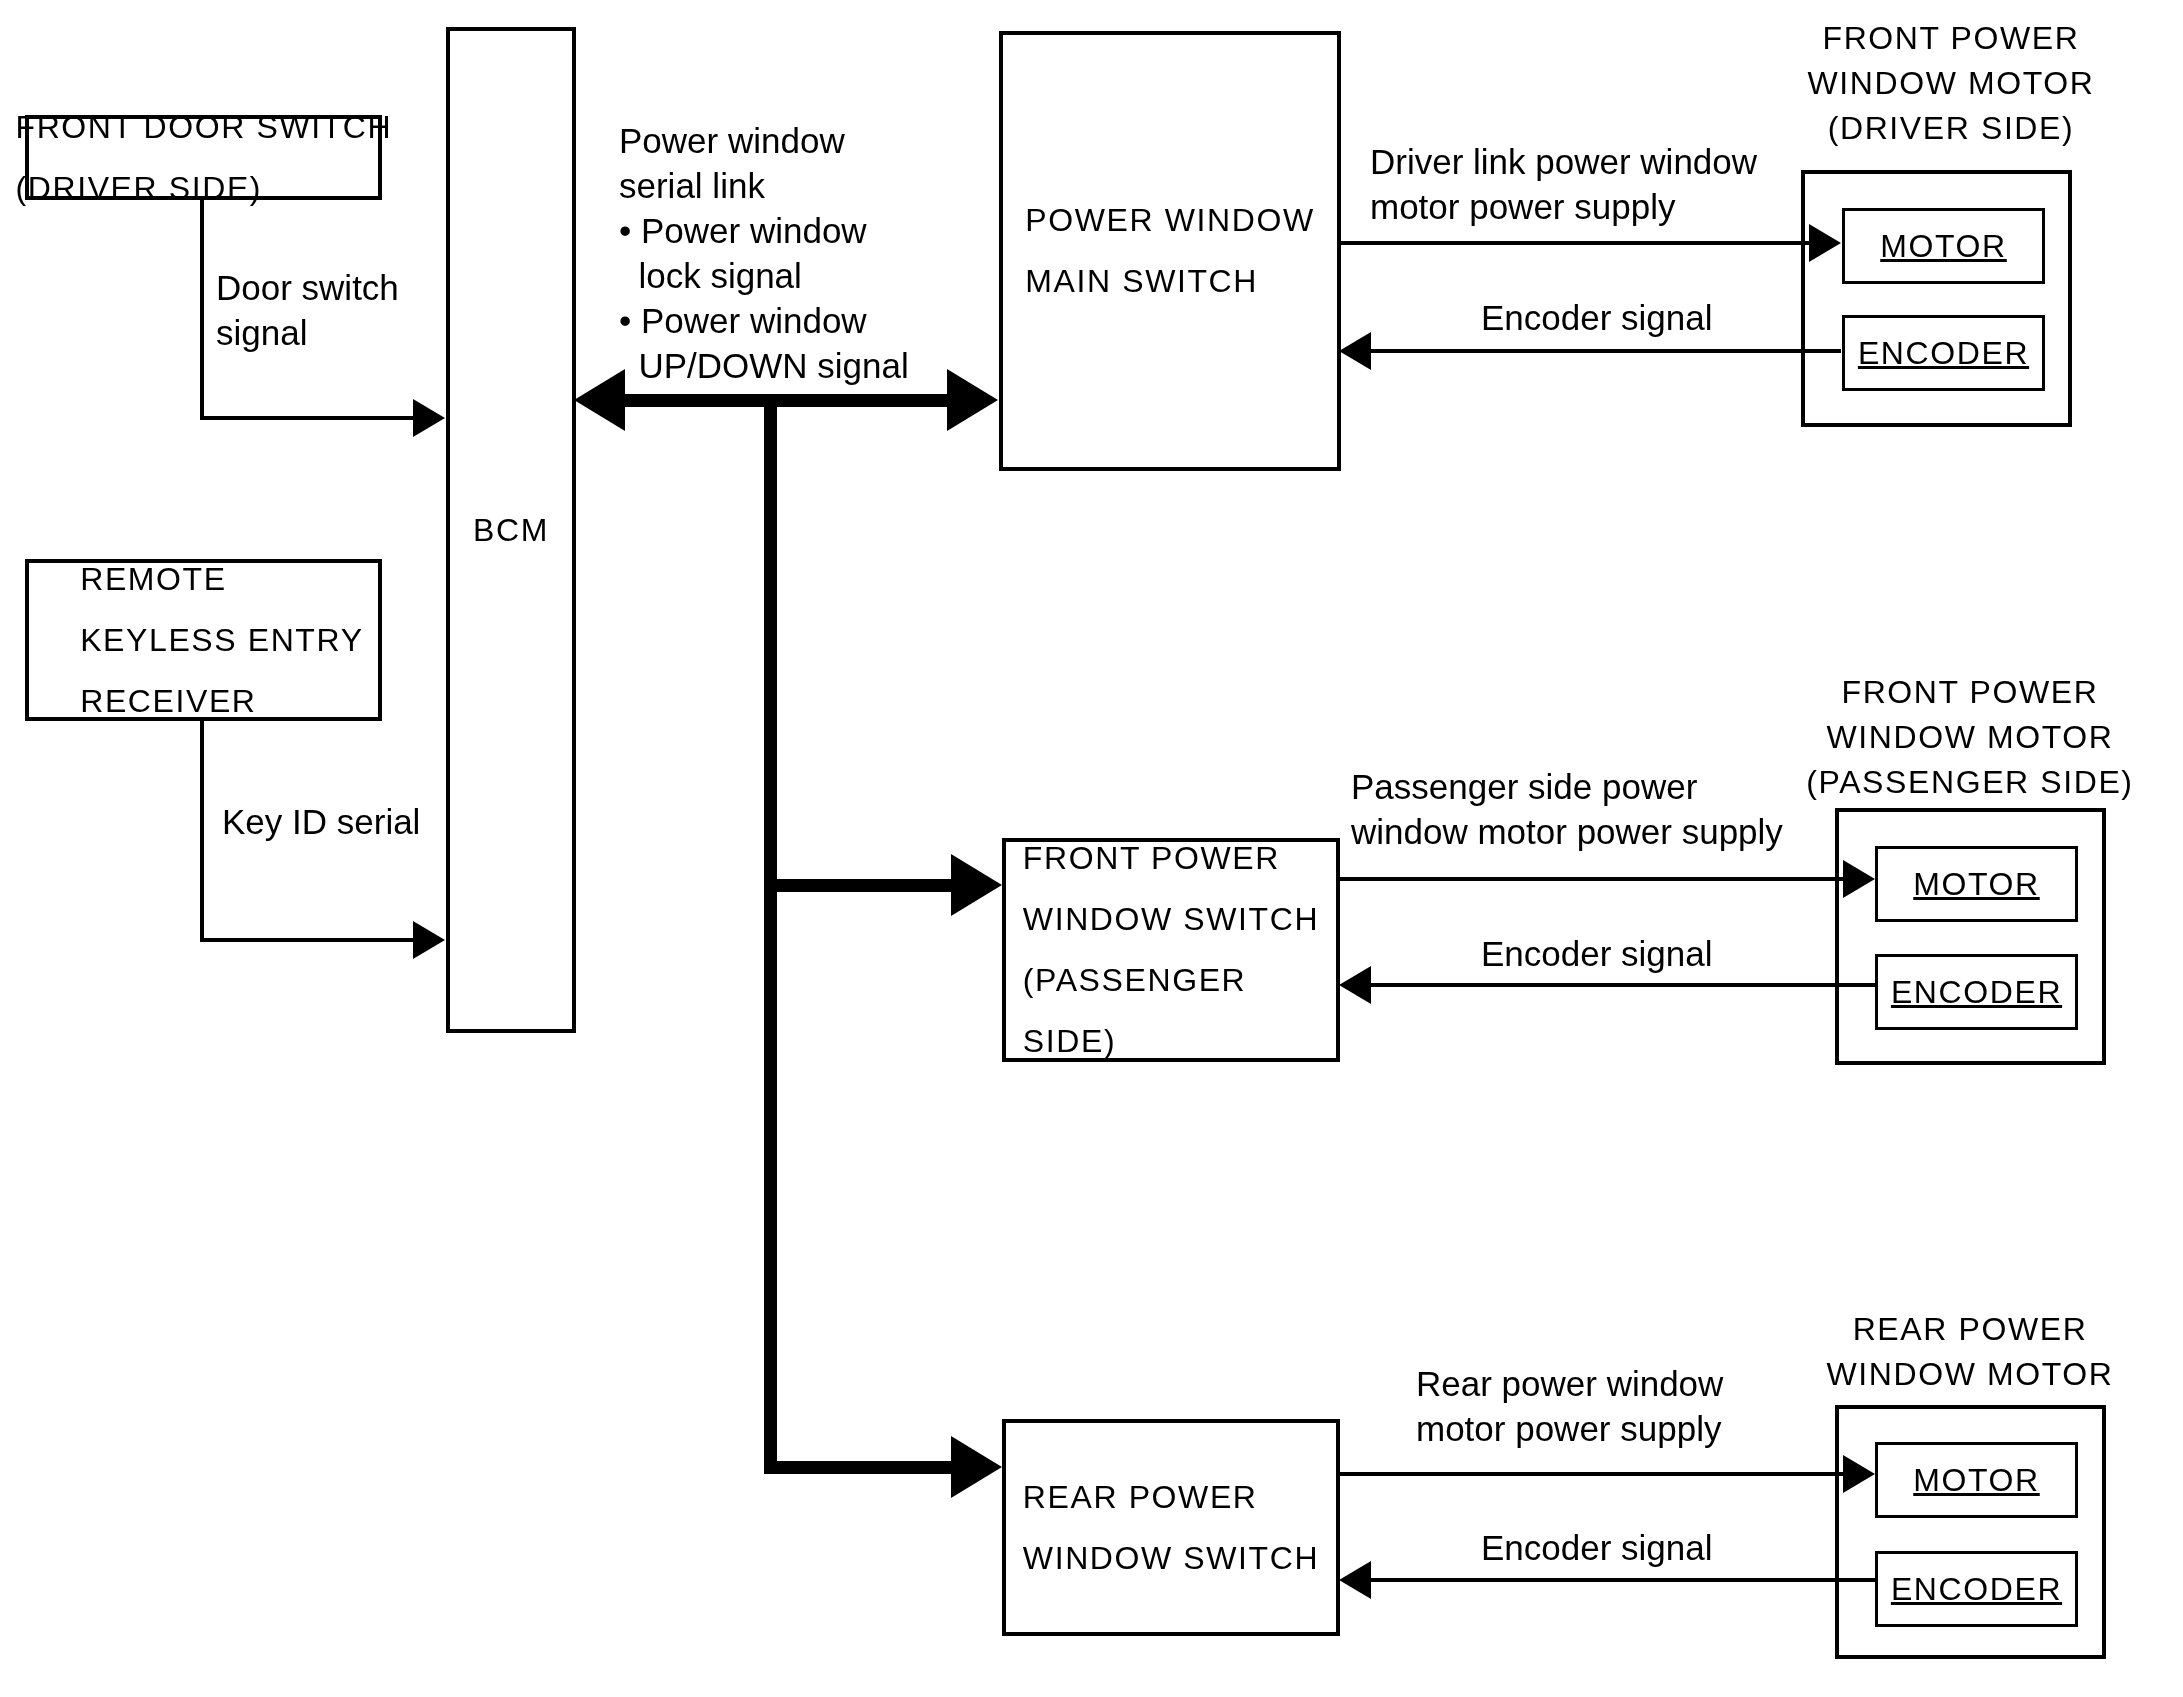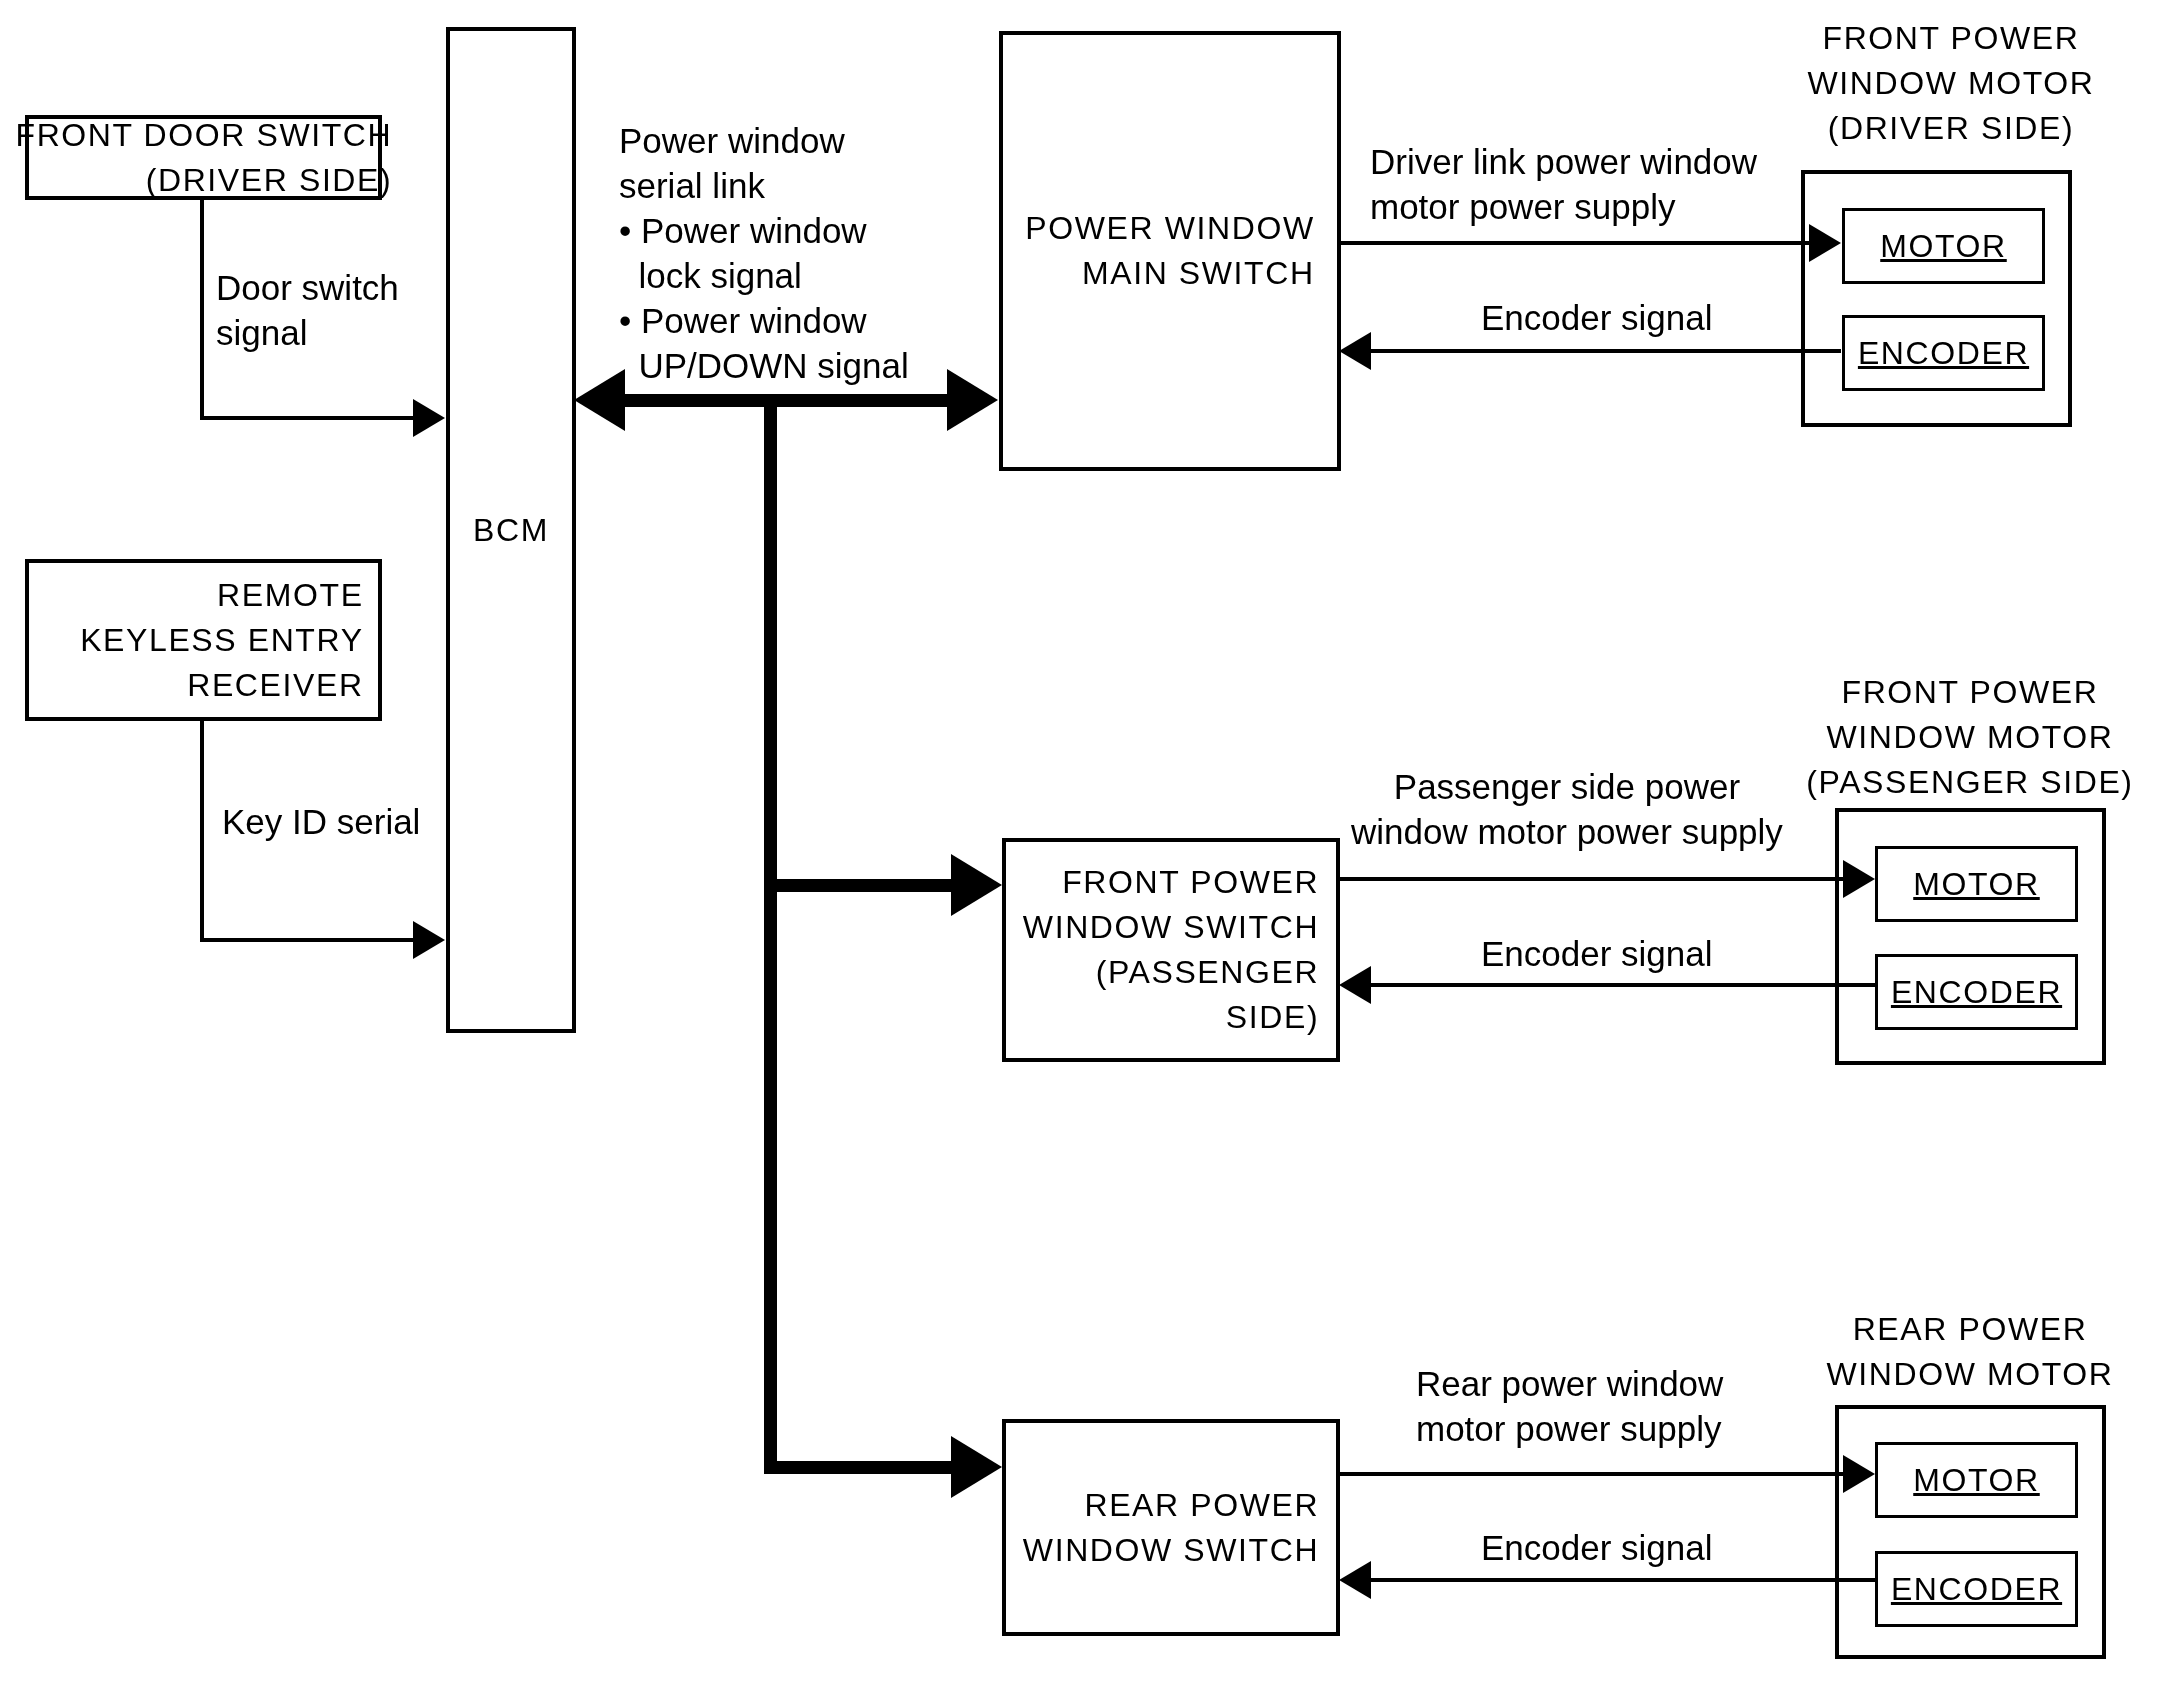--- a/index.html
+++ b/index.html
@@ -4,22 +4,22 @@
 <style>
   html,body{margin:0;padding:0;}
   body{
     width:2183px;height:1698px;position:relative;overflow:hidden;
     background:#ffffff;color:#000000;
     font-family:"Liberation Sans", sans-serif;
   }
   .box{
     position:absolute;box-sizing:border-box;border:4.3px solid #000;background:#fff;
     display:flex;align-items:center;justify-content:center;
-    text-align:right;white-space:pre;
-    font-size:32px;line-height:45px;letter-spacing:1.6px;
+    text-align:left;white-space:pre;
+    font-size:32px;line-height:61px;letter-spacing:1.6px;
   }
   .inner{border-width:3.8px;text-decoration:underline;}
   .heading{
     position:absolute;text-align:center;white-space:pre;
     font-size:32px;line-height:45px;letter-spacing:1.6px;
   }
   .lbl{
     position:absolute;white-space:pre;text-align:left;
     font-size:35px;line-height:45px;
   }
@@ -78,21 +78,21 @@
 <div class="lbl" style="left:222px;top:799px;">Key ID serial</div>
 <div class="lbl" style="left:619px;top:118px;">Power window
 serial link
 • Power window
   lock signal
 • Power window
   UP/DOWN signal</div>
 <div class="lbl" style="left:1370px;top:139px;">Driver link power window
 motor power supply</div>
 <div class="lbl" style="left:1481px;top:295px;">Encoder signal</div>
-<div class="lbl" style="left:1351px;top:764px;text-align:center;">Passenger side power
+<div class="lbl" style="left:1351px;top:764px;">Passenger side power
 window motor power supply</div>
 <div class="lbl" style="left:1481px;top:931px;">Encoder signal</div>
 <div class="lbl" style="left:1416px;top:1355px;margin-top:6px;">Rear power window
 motor power supply</div>
 <div class="lbl" style="left:1481px;top:1525px;">Encoder signal</div>
 
 <div class="vline" style="left:200px;top:198px;width:4.3px;height:222px;"></div>
 <div class="hline" style="left:203px;top:416px;width:213px;height:4.3px;"></div>
 <div class="tri tri-r" style="left:413px;top:399px;"></div>
 

